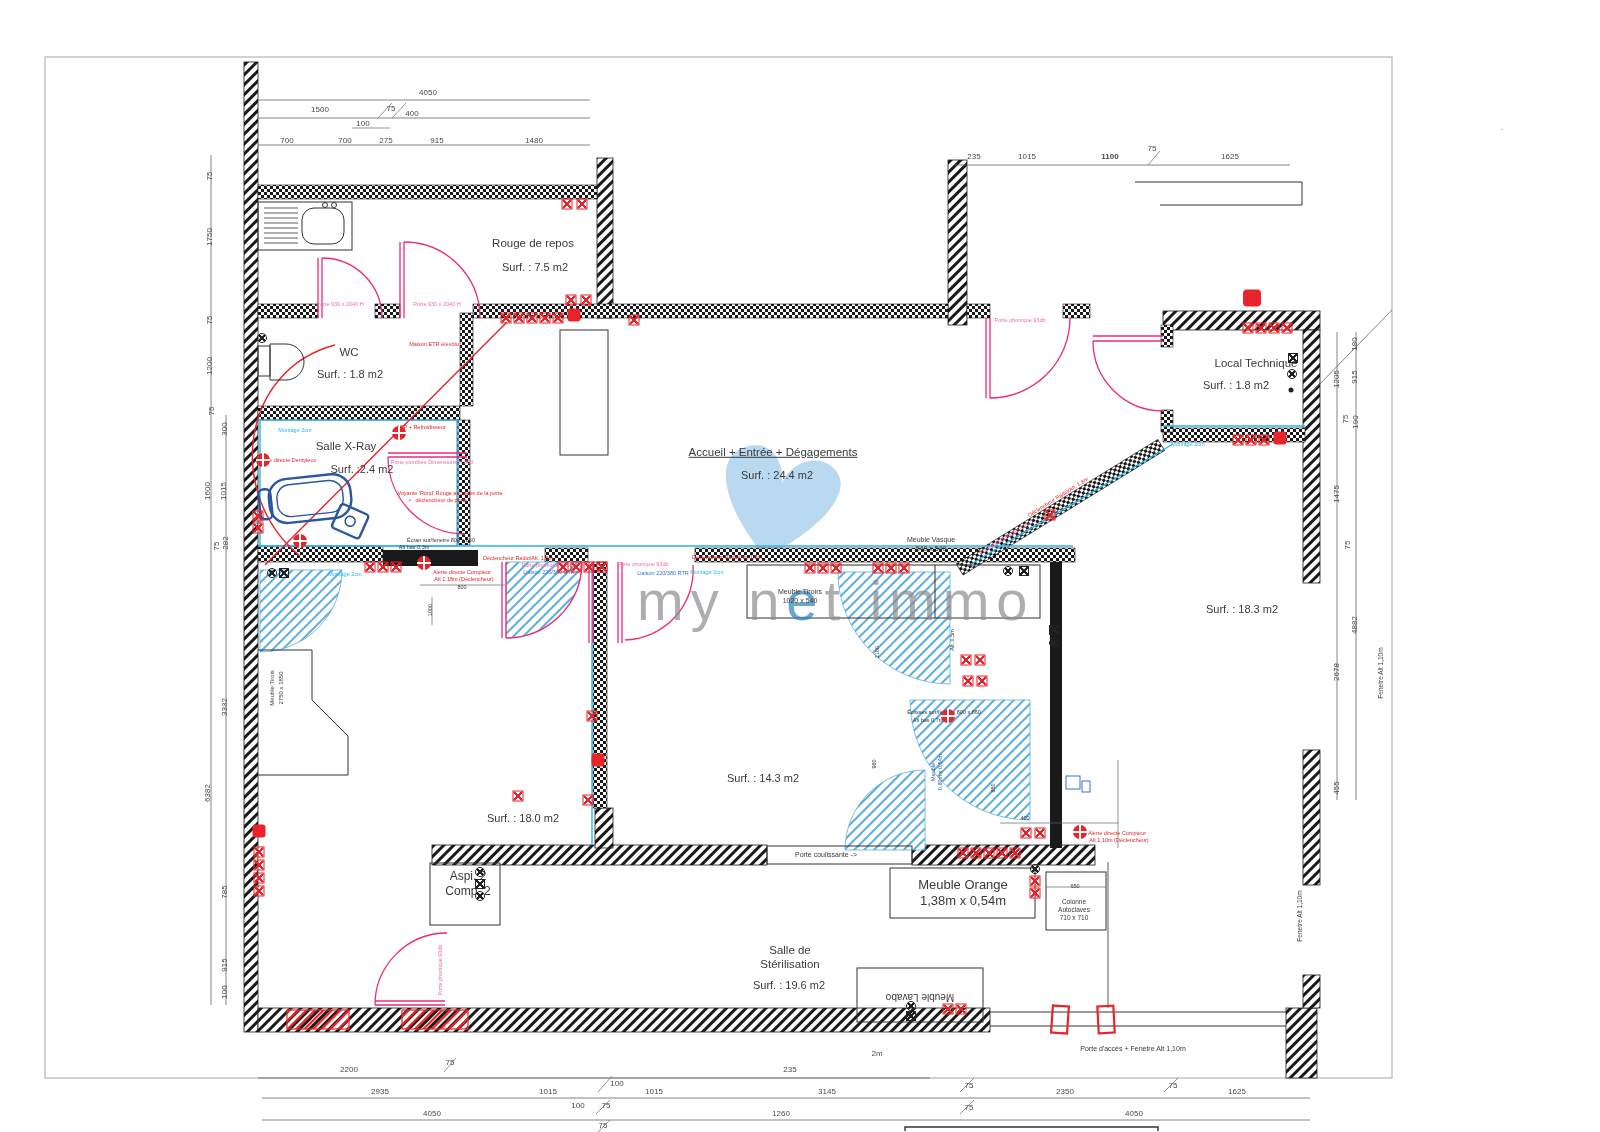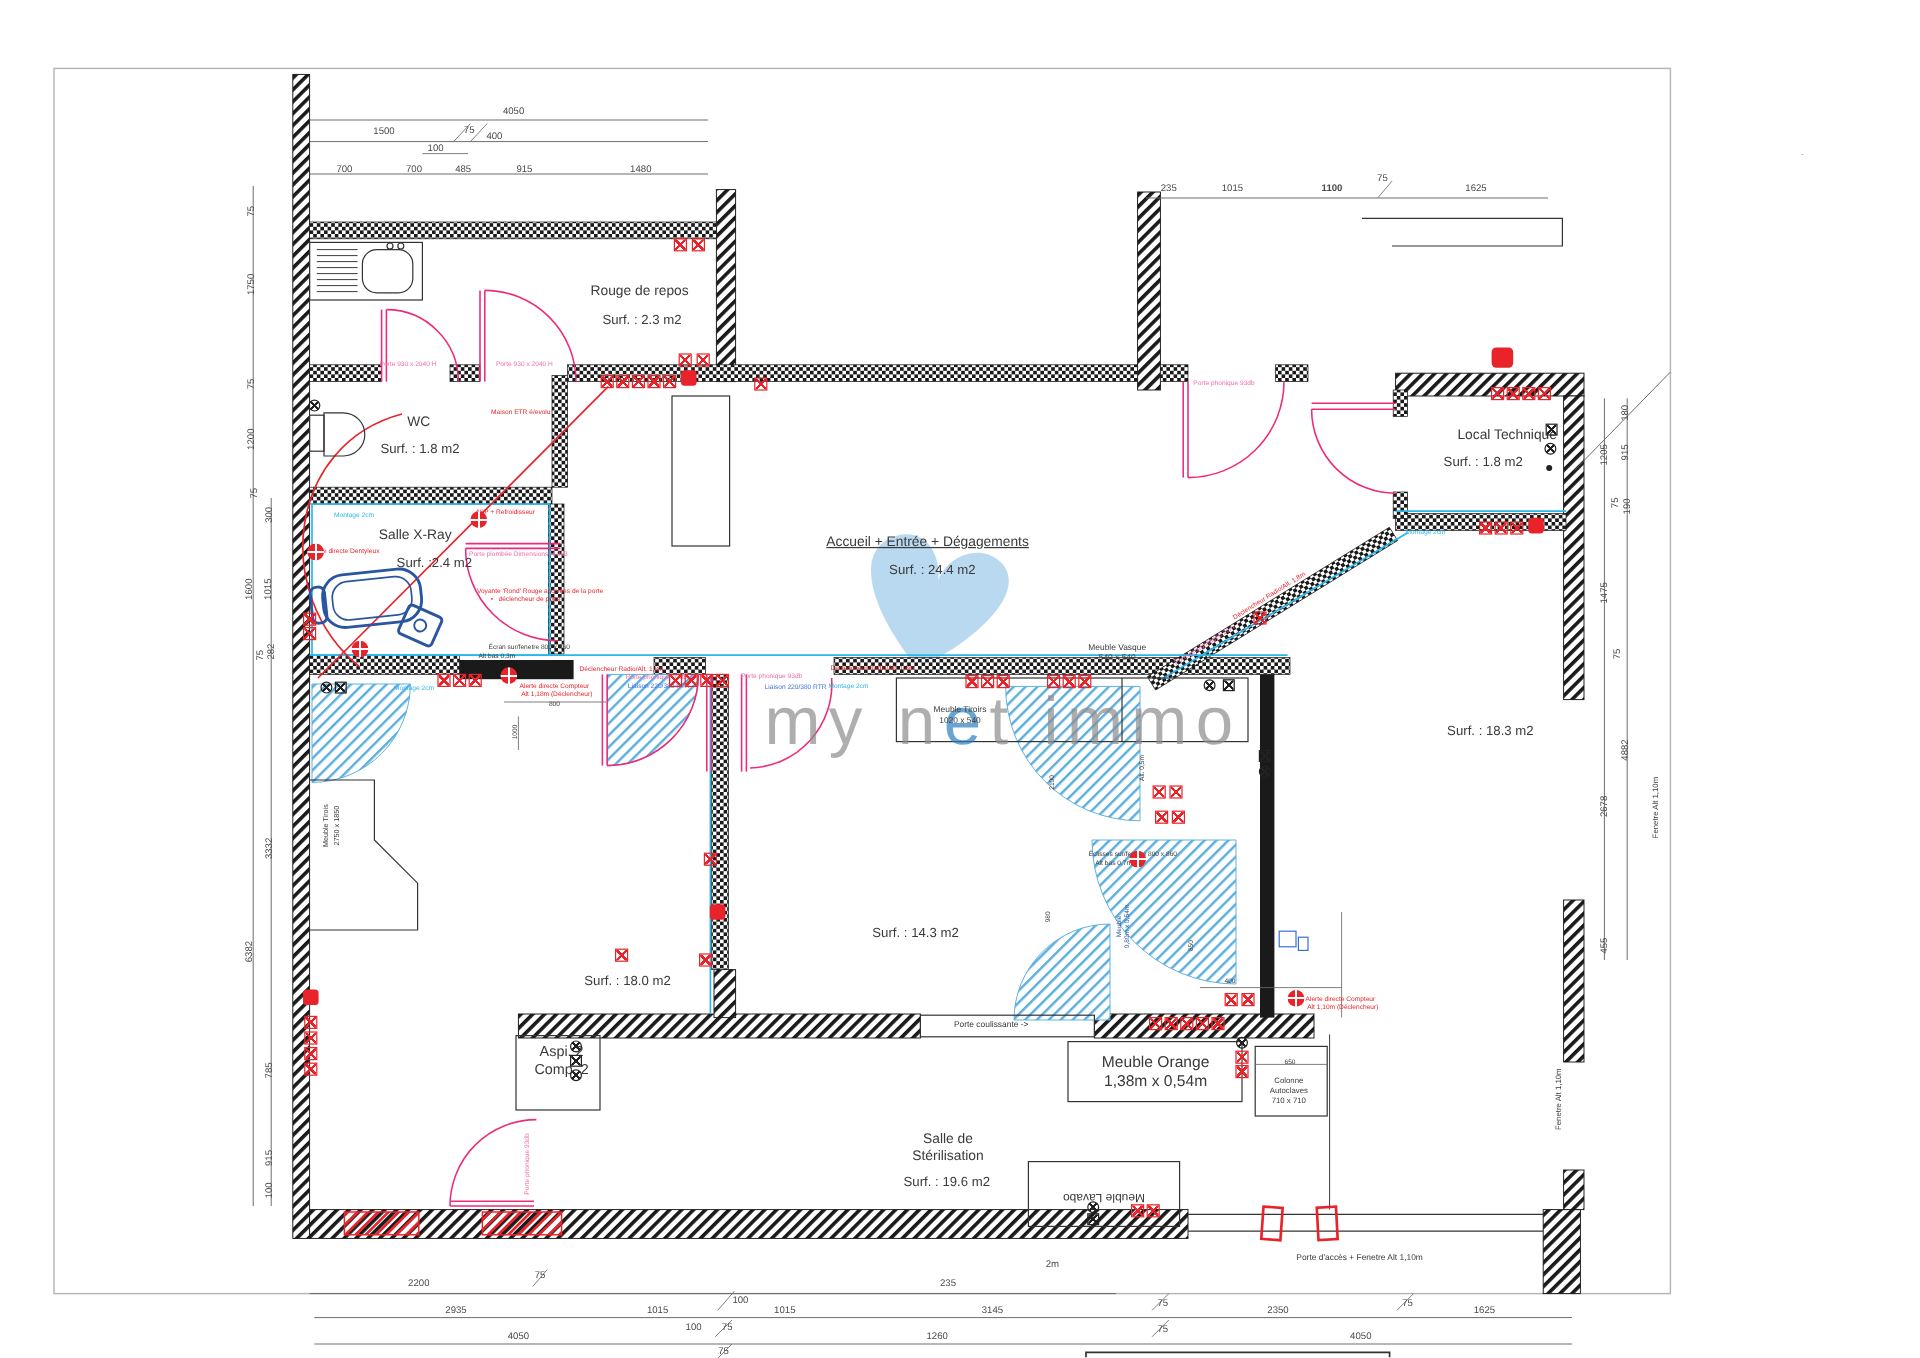--- a/index.html
+++ b/index.html
@@ -229,21 +229,21 @@
     <line x1="1046" y1="887" x2="1106" y2="887" stroke-width="0.7"></line>
     <line x1="432" y1="597" x2="432" y2="625" stroke-width="0.7"></line>
     <line x1="420" y1="585" x2="505" y2="585" stroke-width="0.7"></line>
   </g>
 </svg>
 
 <div id="watermark"><span>my n</span><span class="wm-accent">e</span><span>t immo</span></div>
 
 <div id="labels">
       <div class="lbl room-name" style="left: 533px; top: 243px;">Rouge de repos</div>
-      <div class="lbl room-surf" style="left: 535px; top: 268px;">Surf. : 2.3 m2</div>
+      <div class="lbl room-surf" style="left: 535px; top: 268px;">Surf. : 7.5 m2</div>
       <div class="lbl room-name" style="left: 349px; top: 352px;">WC</div>
       <div class="lbl room-surf" style="left: 350px; top: 375px;">Surf. : 1.8 m2</div>
       <div class="lbl room-name" style="left: 346px; top: 446px;">Salle X-Ray</div>
       <div class="lbl room-surf" style="left: 346px; top: 470px; margin-left: 16px;">Surf. :2.4 m2</div>
       <div class="lbl room-name" style="left: 773px; top: 452px; text-decoration: underline;">Accueil + Entrée + Dégagements</div>
       <div class="lbl room-surf" style="left: 777px; top: 476px;">Surf. : 24.4 m2</div>
       <div class="lbl room-name" style="left: 1237px; top: 363px; padding-left: 38px;">Local Technique</div>
       <div class="lbl room-surf" style="left: 1236px; top: 386px;">Surf. : 1.8 m2</div>
       <div class="lbl room-surf" style="left: 1242px; top: 610px;">Surf. : 18.3 m2</div>
       <div class="lbl room-surf" style="left: 523px; top: 819px;">Surf. : 18.0 m2</div>
@@ -271,21 +271,21 @@
       <div class="lbl furn" style="left: 282px; top: 688px; font-size: 6px; transform: translate(-50%, -50%) rotate(-90deg);">2750 x 1850</div>
       <div class="lbl furn" style="left: 937px; top: 772px; font-size: 5.5px; transform: translate(-50%, -50%) rotate(-90deg); color: rgb(42, 85, 160);">Meuble
 0,80m x 0,54m</div>
       <div class="lbl dim" style="left: 428px; top: 93px;">4050</div>
       <div class="lbl dim" style="left: 320px; top: 110px;">1500</div>
       <div class="lbl dim" style="left: 391px; top: 109px;">75</div>
       <div class="lbl dim" style="left: 412px; top: 114px;">400</div>
       <div class="lbl dim" style="left: 363px; top: 124px;">100</div>
       <div class="lbl dim" style="left: 287px; top: 141px;">700</div>
       <div class="lbl dim" style="left: 345px; top: 141px;">700</div>
-      <div class="lbl dim" style="left: 386px; top: 141px;">485</div>
+      <div class="lbl dim" style="left: 386px; top: 141px;">275</div>
       <div class="lbl dim" style="left: 437px; top: 141px;">915</div>
       <div class="lbl dim" style="left: 534px; top: 141px;">1480</div>
       <div class="lbl dim" style="left: 974px; top: 157px;">235</div>
       <div class="lbl dim" style="left: 1027px; top: 157px;">1015</div>
       <div class="lbl dim" style="left: 1110px; top: 157px; font-weight: bold;">1100</div>
       <div class="lbl dim" style="left: 1152px; top: 149px;">75</div>
       <div class="lbl dim" style="left: 1230px; top: 157px;">1625</div>
       <div class="lbl dim" style="left: 210px; top: 176px; transform: translate(-50%, -50%) rotate(-90deg);">75</div>
       <div class="lbl dim" style="left: 210px; top: 237px; transform: translate(-50%, -50%) rotate(-90deg);">1750</div>
       <div class="lbl dim" style="left: 210px; top: 320px; transform: translate(-50%, -50%) rotate(-90deg);">75</div>

